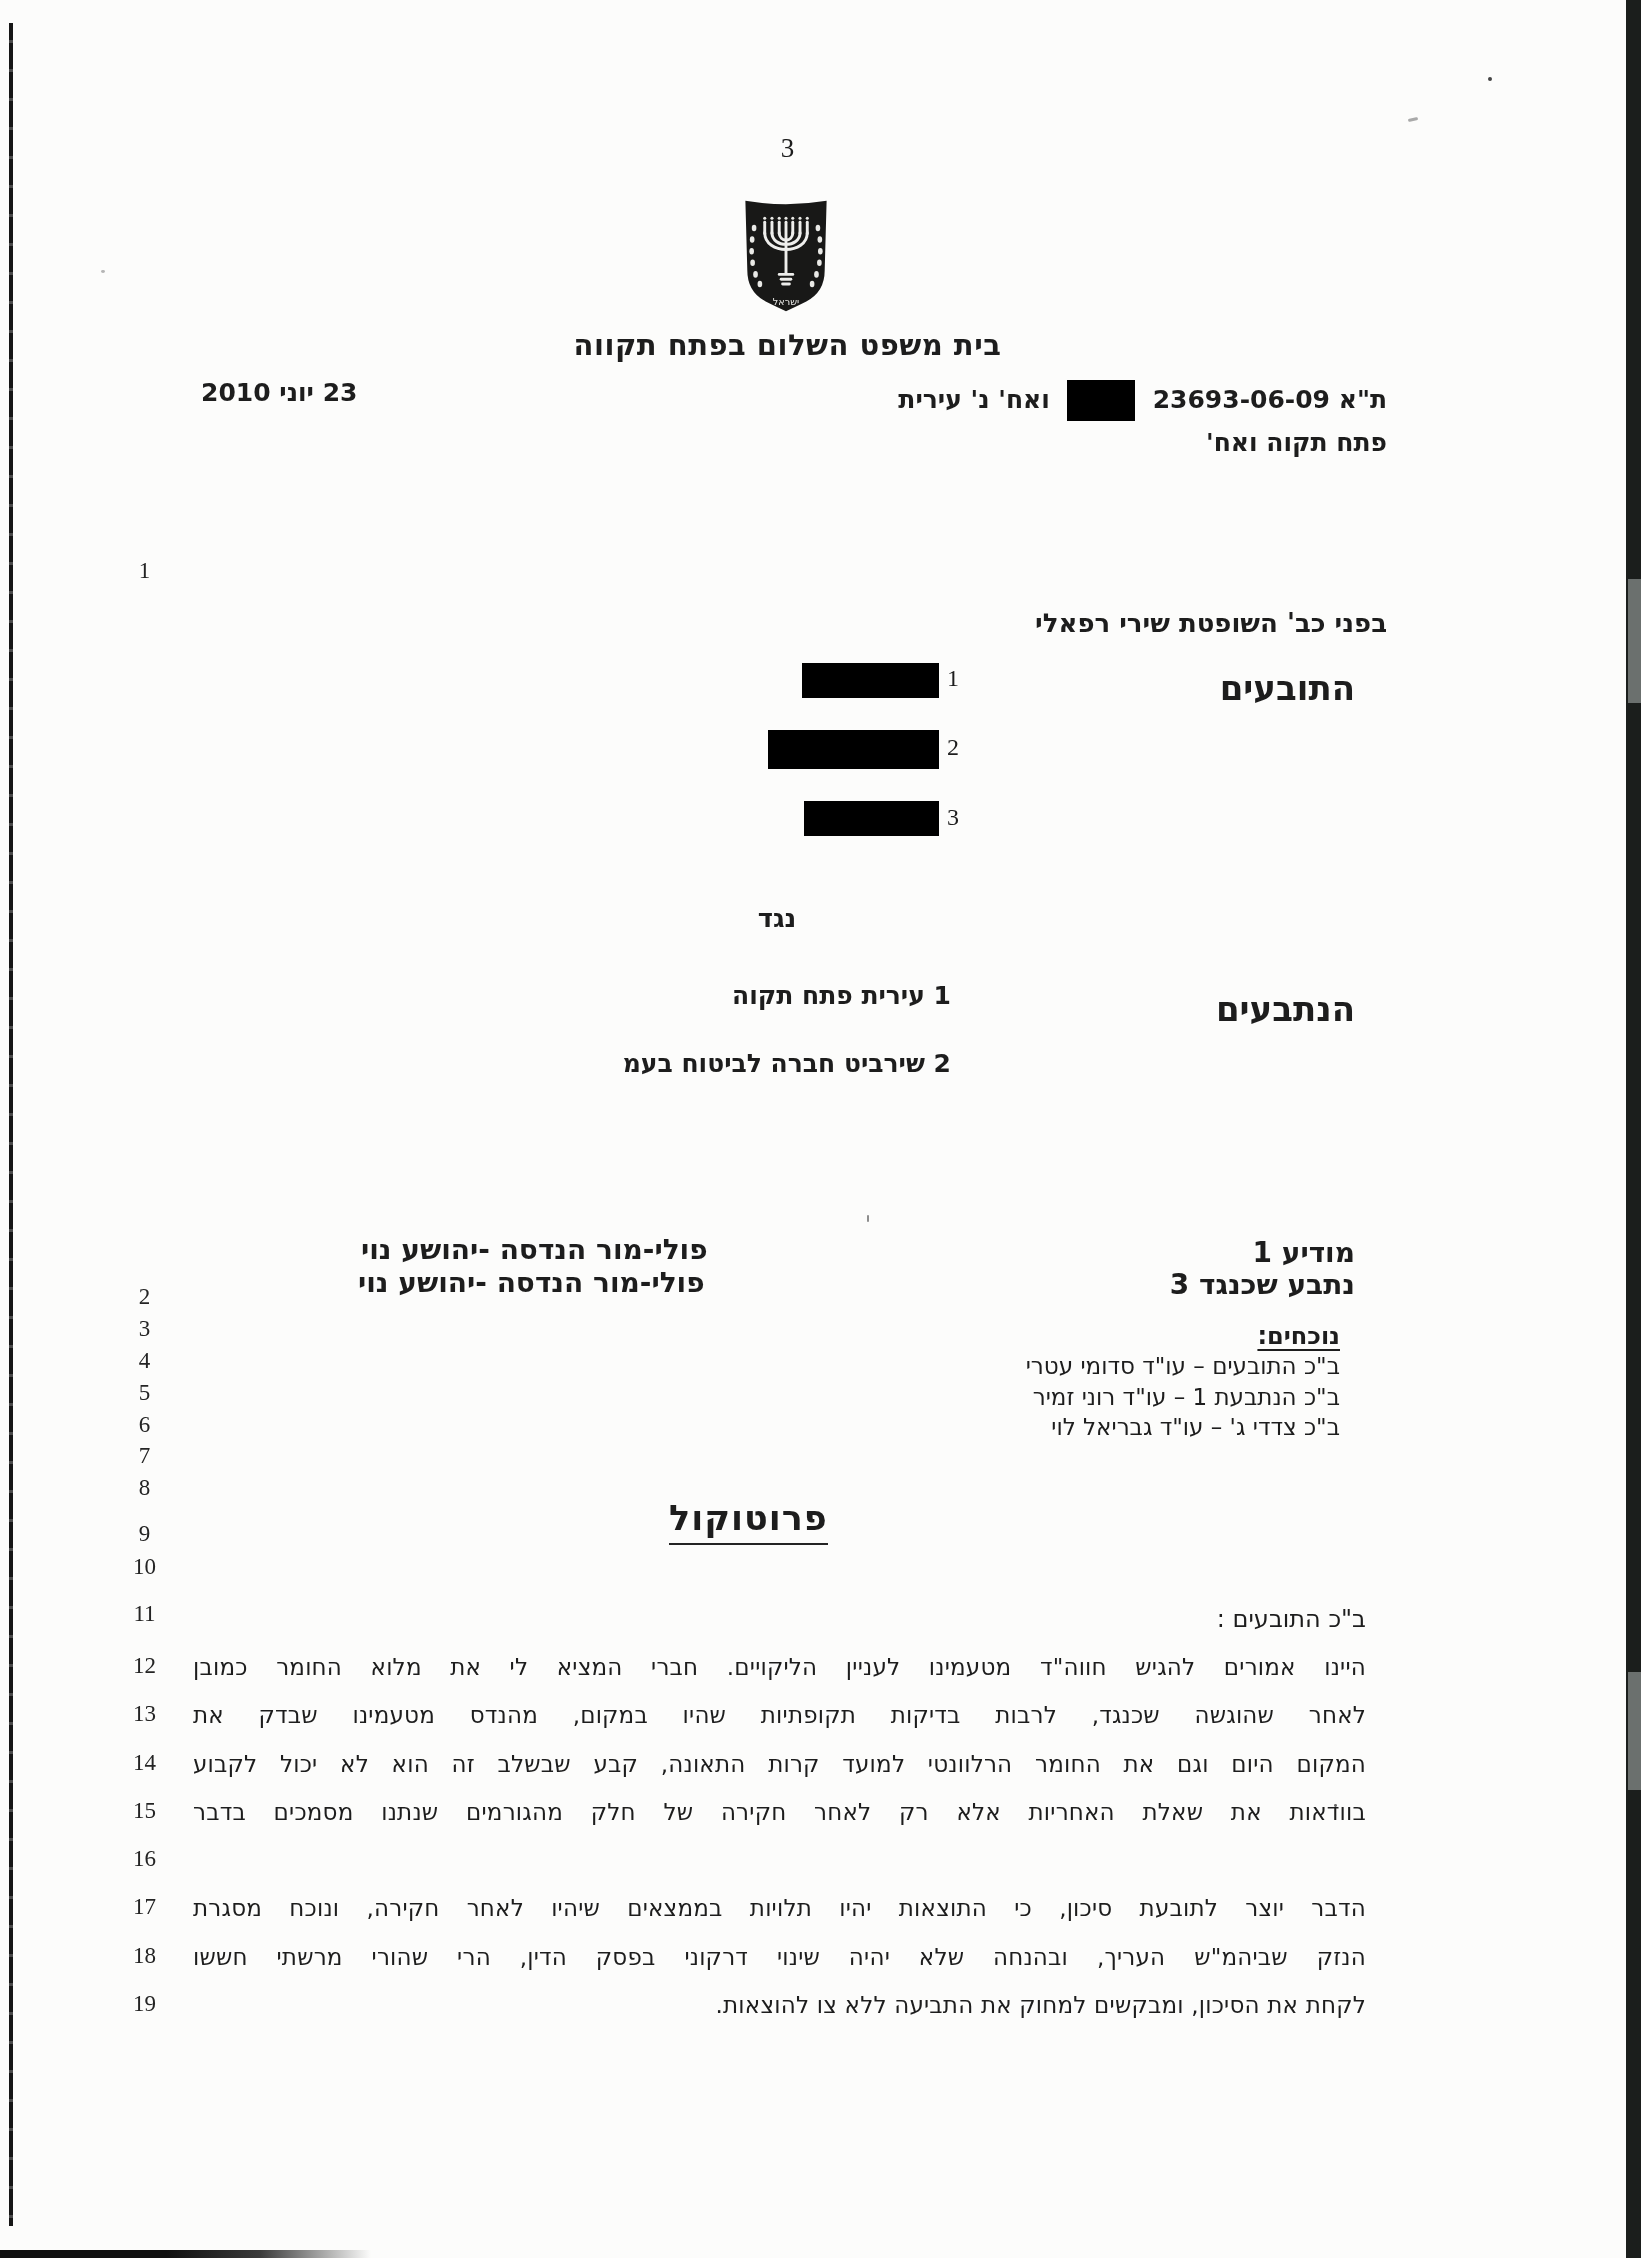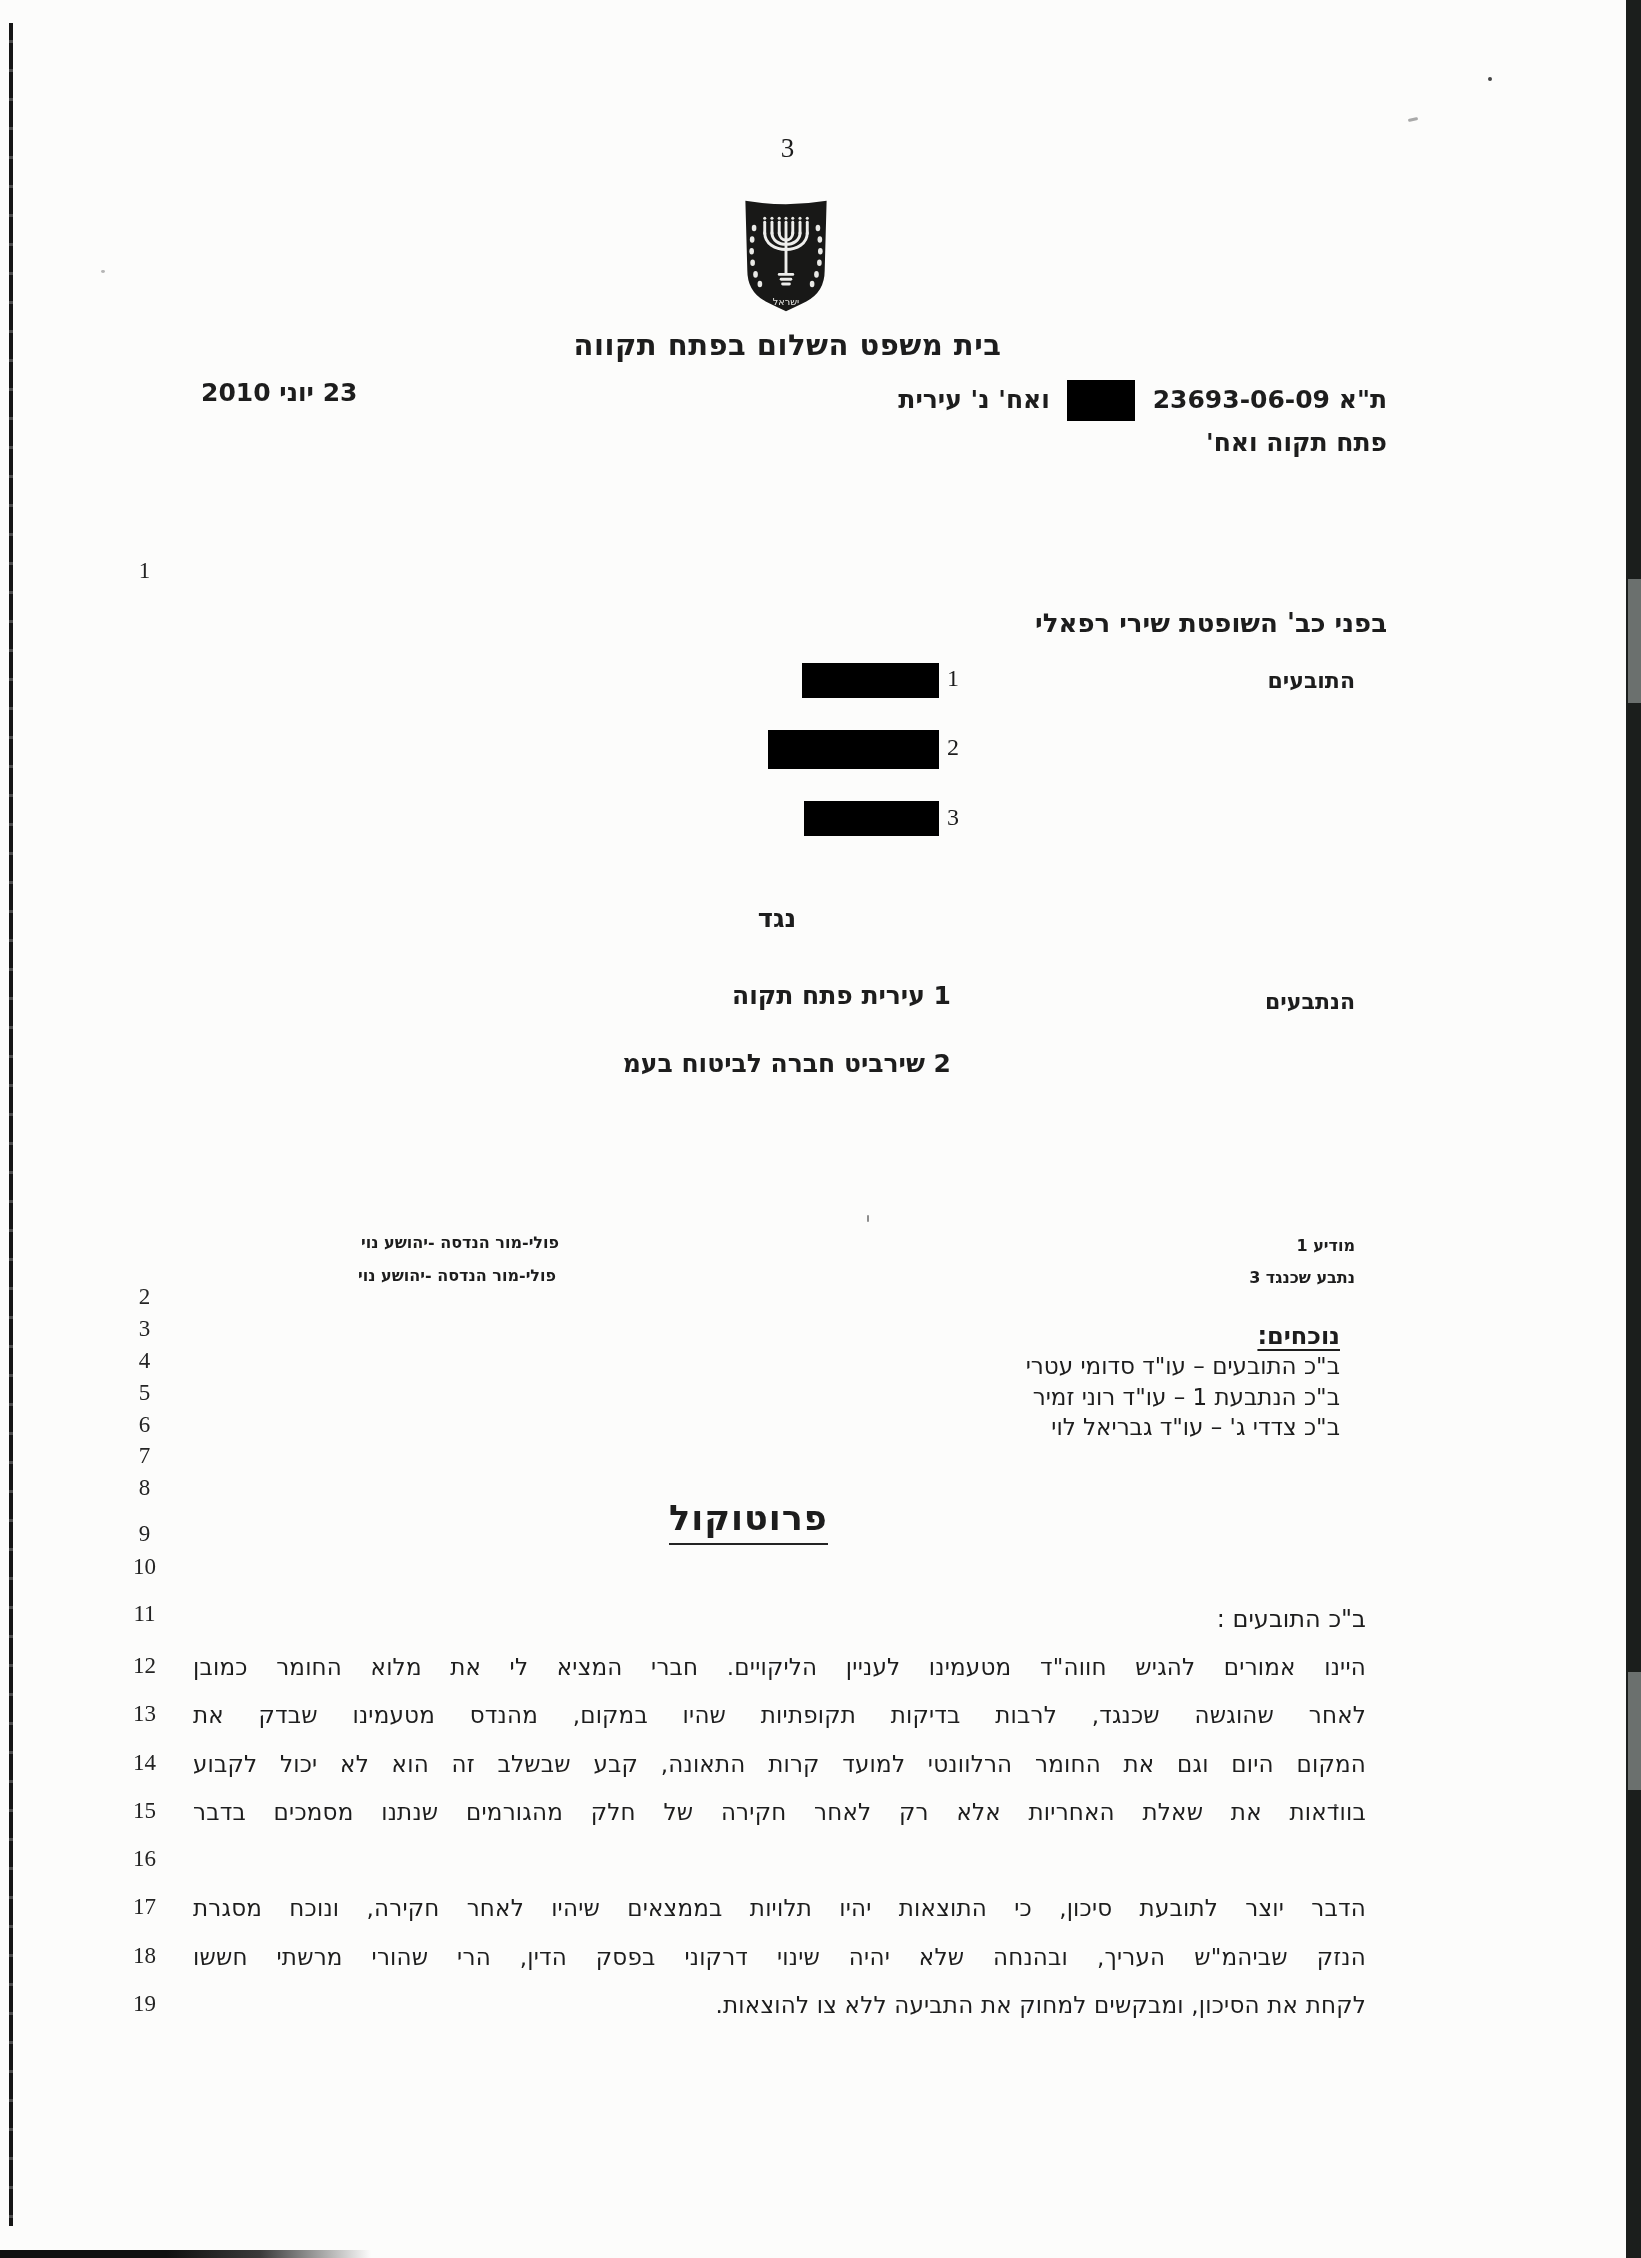--- a/index.html
+++ b/index.html
@@ -24,25 +24,25 @@
   }
   .speck { background:#8a8a8a; border-radius:50%; }
   
   .page-number { font-size:27px; font-family:"Liberation Serif", serif; }
   .court-name { font-size:29px; letter-spacing:0.5px; }
   .case-line { font-size:25px; }
   .redact { display:inline-block; background:#000; vertical-align:middle; }
   .redact-inline { width:68px; height:41px; margin:0 8.7px; }
   .date-line { font-size:25px; }
   .judge-line { font-size:26px; }
-  .party-label { font-size:22px;margin-left:12px; }
+  .party-label { font-size:34px;margin-left:12px; }
   .party-num { font-size:24px; font-family:"Liberation Serif", serif; }
   .versus { font-size:26px; }
   .defendant-item { font-size:25px; }
-  .notifier { font-size:16px; }
+  .notifier { font-size:28px; }
   .attend-title { font-size:24px; text-decoration:underline; text-underline-offset:4.8px; text-decoration-thickness:1.9px; }
   .attend-line { font-size:23px; }
   .protocol-title {
     font-size:35px; font-weight:700; letter-spacing:1px;
     border-bottom:2.9px solid #242424; padding-bottom:4.8px;
   }
   .speaker { font-size:24px; }
   .body-line {
     left:193px; width:1173px; font-size:23px; line-height:33px;
     text-align:right; letter-spacing:0.2px;

